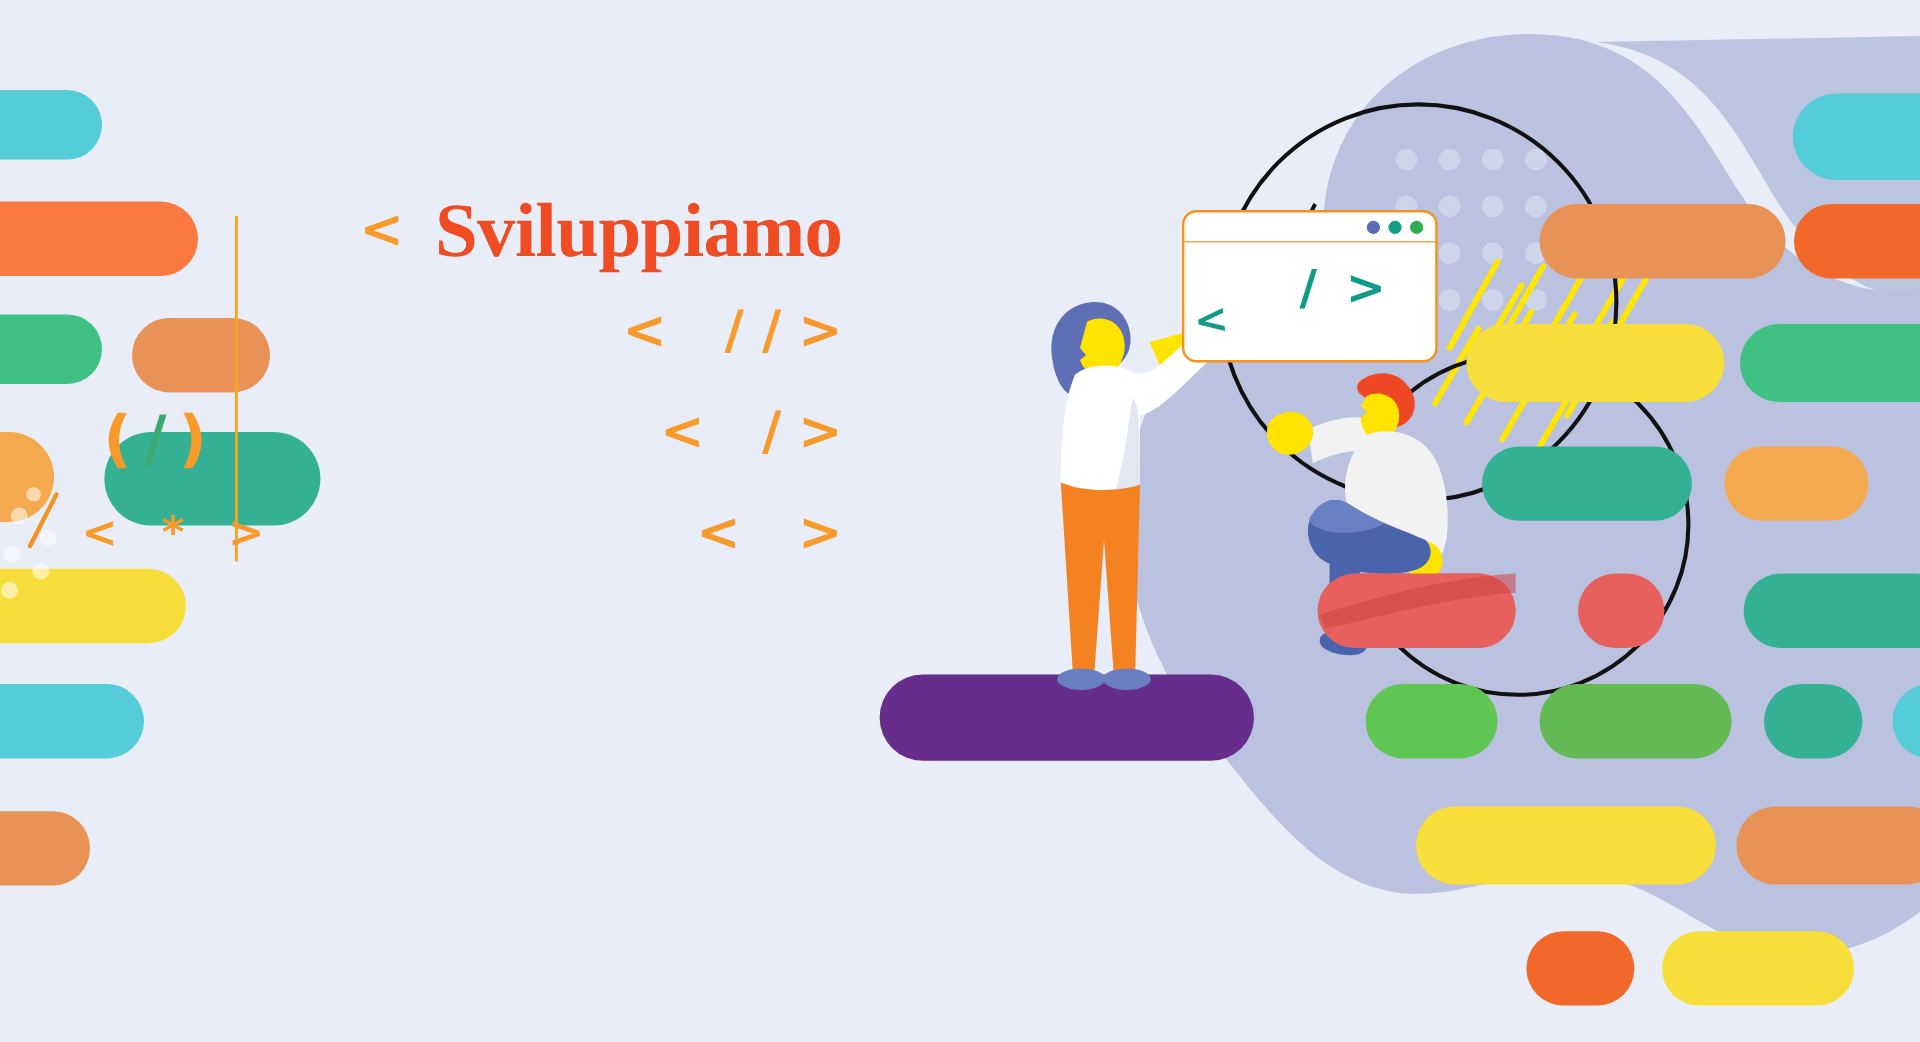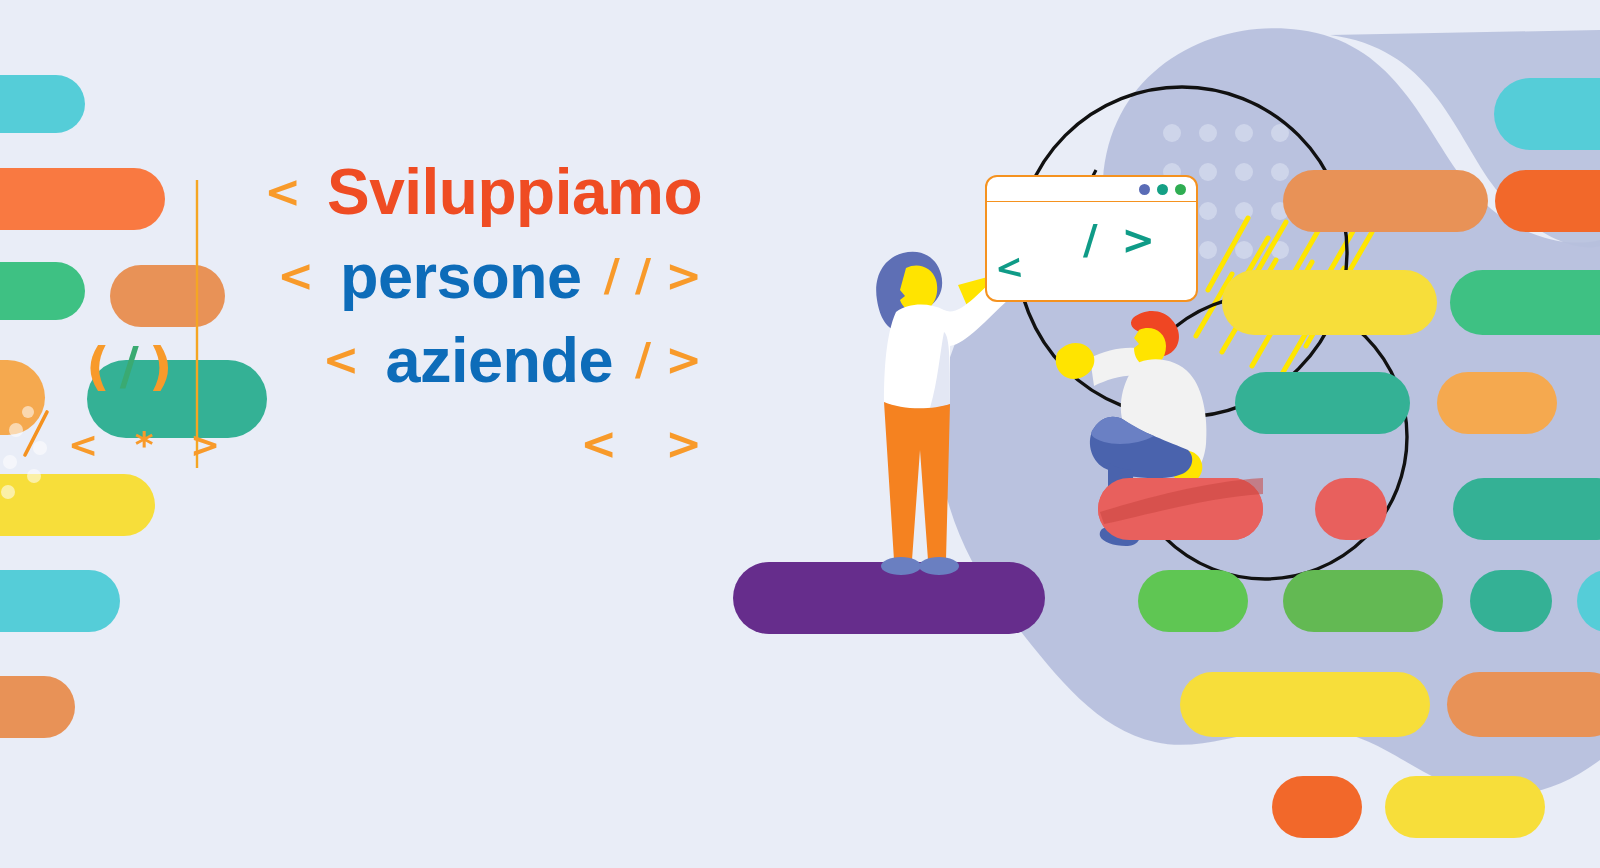--- a/index.html
+++ b/index.html
@@ -34,21 +34,21 @@
   }
   .hl-row {
     display: flex;
     align-items: center;
     justify-content: flex-end;
     height: 84px;
     padding-right: 58px;
     white-space: nowrap;
   }
   .hl-word {
-    font-family: Liberation Sans, sans-serif;
+    font-family: Liberation Serif, serif;
     font-weight: bold;
     font-size: 63px;
     line-height: 1;
     letter-spacing: -0.5px;
   }
   .hl-word.orange { color: #ef4c23; font-size: 64px; }
   .hl-word.blue   { color: #0d6cb9; }
   .hl-mark {
     color: #f89a2a;
     font-family: "DejaVu Sans", sans-serif;
@@ -208,27 +208,25 @@
   </div>
   <div id="deco-star" class="deco-text">&lt; * &gt;</div>
 
   <div id="headline">
     <div class="hl-row">
       <span class="hl-mark gap-l">&lt;</span>
       <span class="hl-word orange">Sviluppiamo</span>
     </div>
     <div class="hl-row">
       <span class="hl-mark gap-l">&lt;</span>
-      <span class="hl-word blue">persone</span>
       <span class="hl-mark gap-r">/ /</span>
       <span class="hl-mark gap-r2">&gt;</span>
     </div>
     <div class="hl-row">
       <span class="hl-mark gap-l">&lt;</span>
-      <span class="hl-word blue">aziende</span>
       <span class="hl-mark gap-r">/</span>
       <span class="hl-mark gap-r2">&gt;</span>
     </div>
     <div class="hl-row">
       <span class="hl-mark gap-l">&lt;</span>
       <span class="hl-mark gap-r">&gt;</span>
     </div>
   </div>
 
   <svg id="fg-svg" viewBox="0 0 1600 868" style="z-index:22;">

